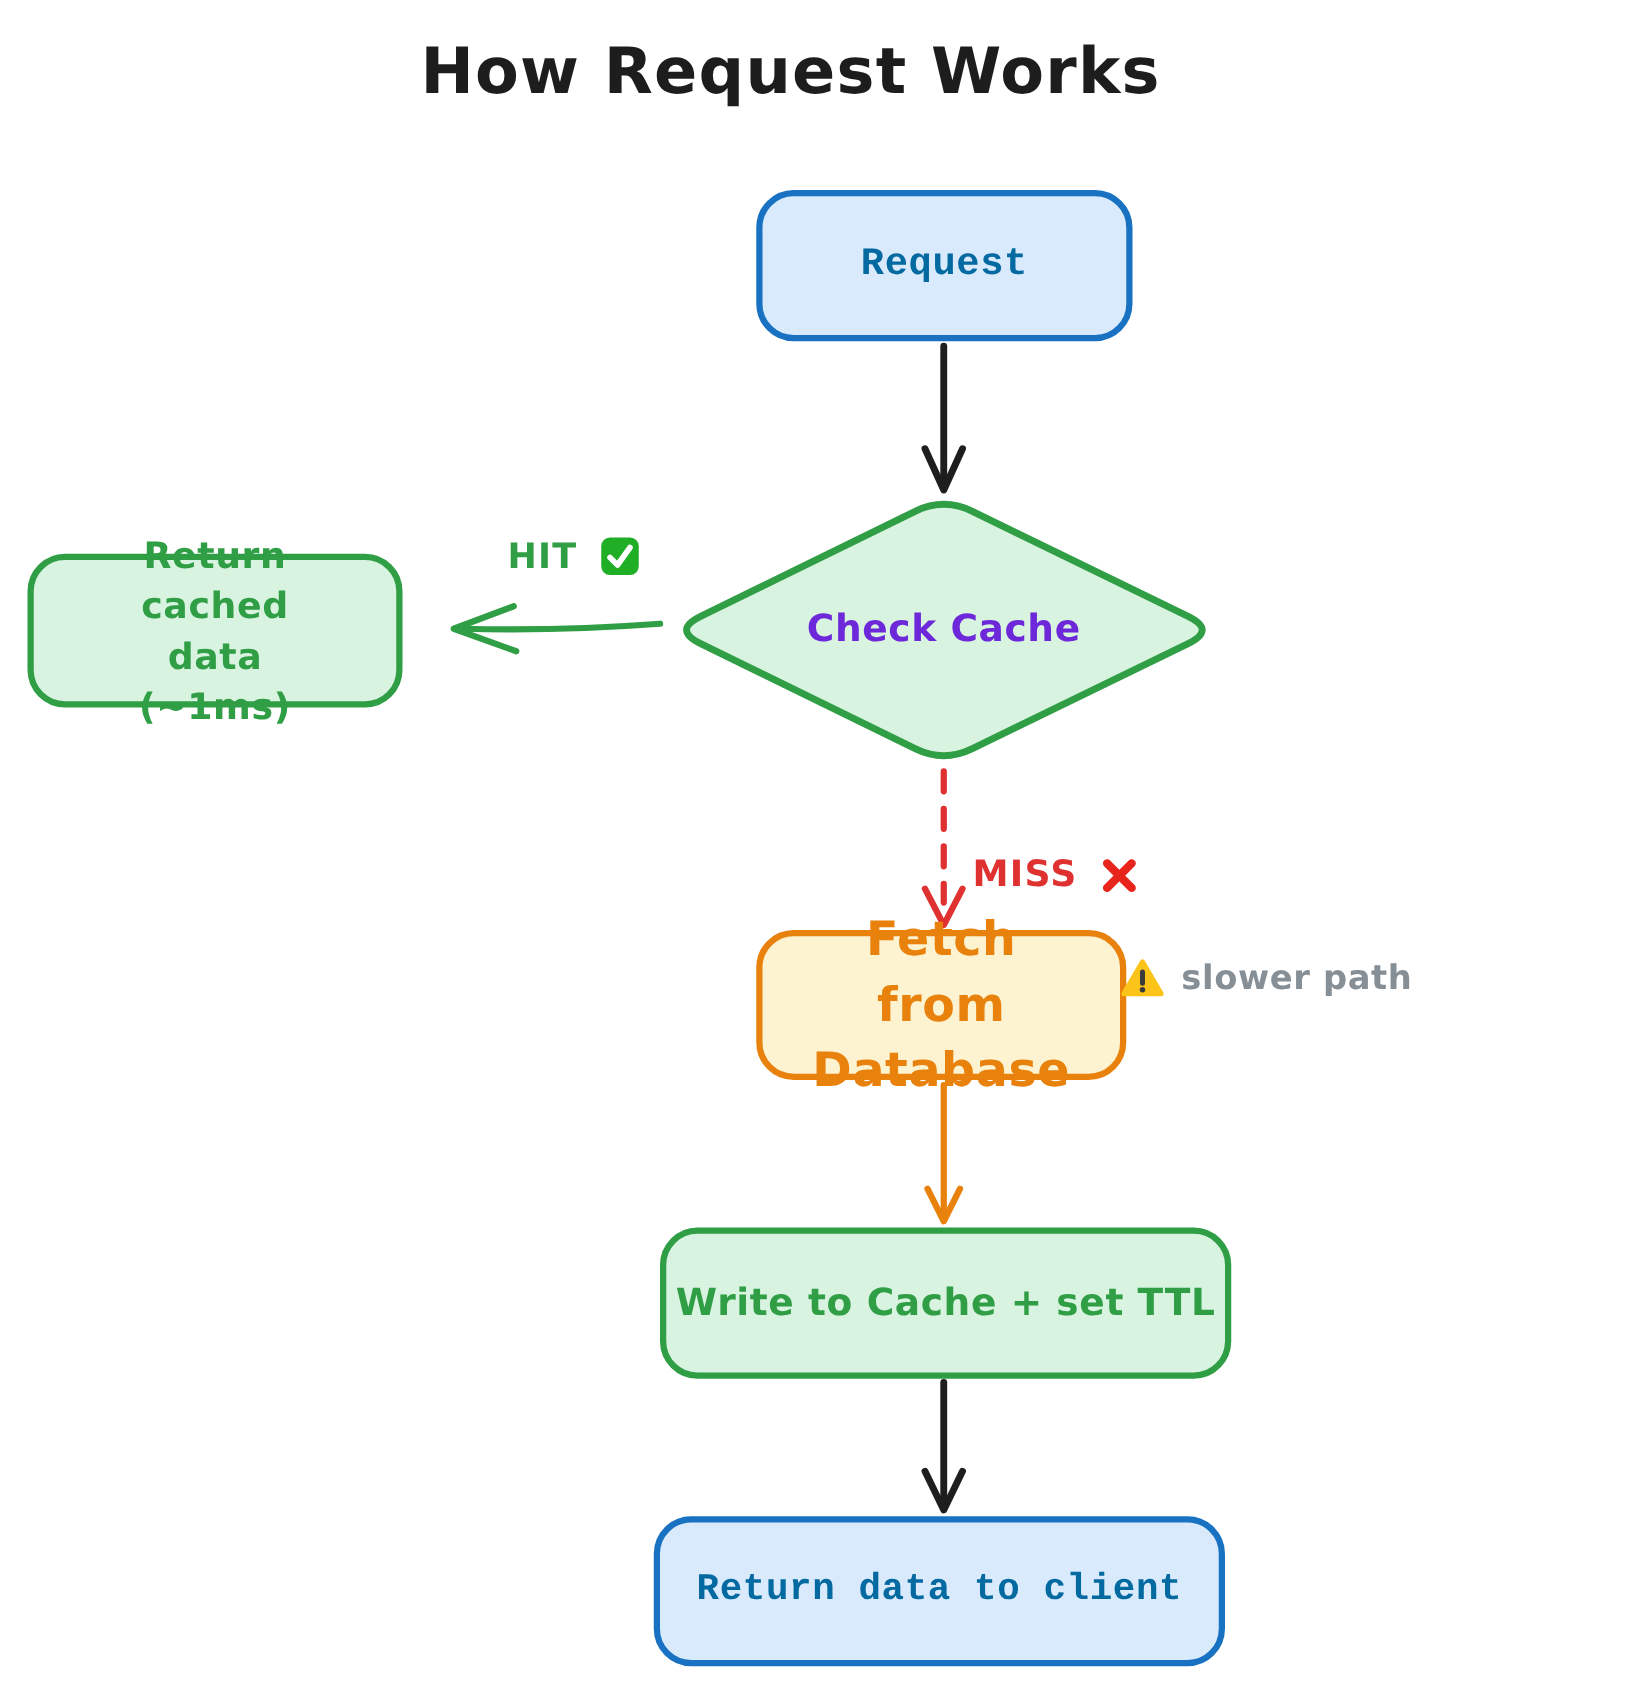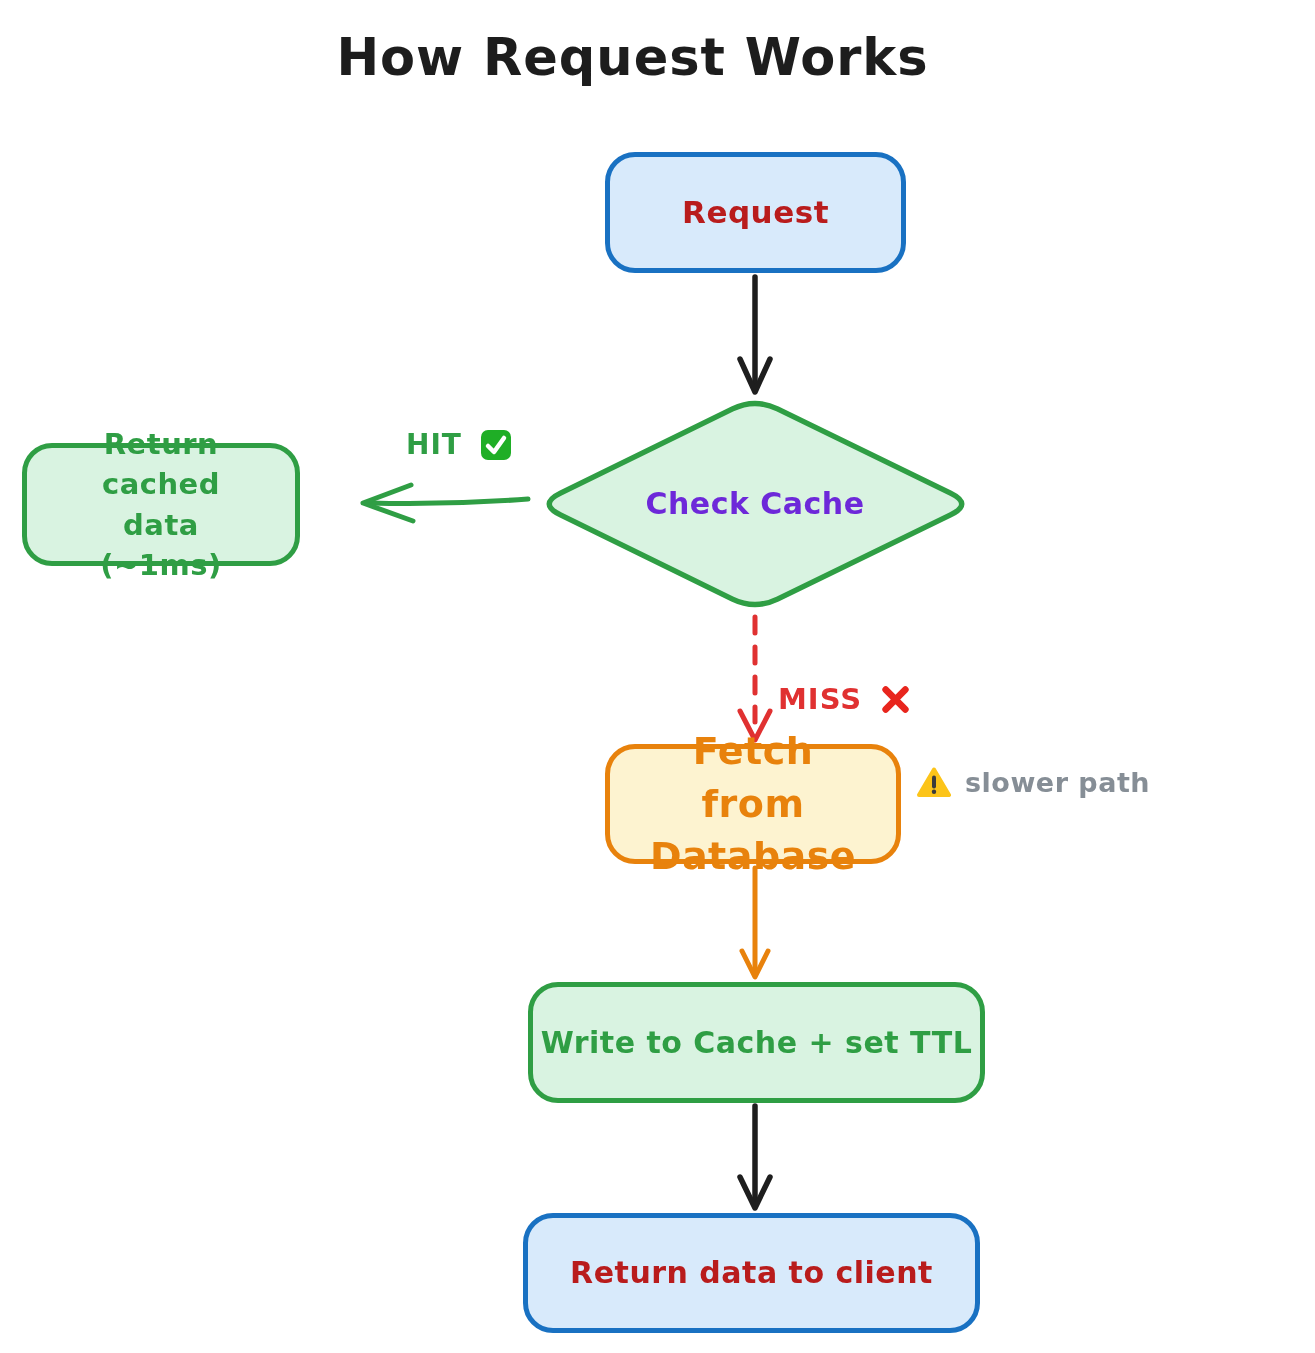--- a/index.html
+++ b/index.html
@@ -41,62 +41,61 @@
     border-radius: 30px;
     display: flex;
     align-items: center;
     justify-content: center;
     text-align: center;
     font-weight: 700;
     line-height: 1.38;
     z-index: 2;
     letter-spacing: 0.5px;
   }
-  .node-blue   { border-color: #1971c2; background: #d8eafb; color: #b91c1c; }
+  .node-blue   { border-color: #1971c2; background: #d8eafb; color: #0369a1; font-family: Liberation Mono, monospace; }
   .node-green  { border-color: #2f9e44; background: #d9f3e1; color: #2f9e44; }
   .node-orange { border-color: #e8820c; background: #fdf3d0; color: #e8820c; }
 
   .node-request       { left: 605px; top: 152px; width: 301px; height: 121px; font-size: 31px; }
-  .node-return-cached { left: 22px;  top: 443px; width: 278px; height: 123px; font-size: 29px; padding: 0 50px; }
+  .node-return-cached { left: 22px;  top: 443px; width: 300px; height: 123px; font-size: 29px; padding: 0 50px; }
   .node-fetch-db      { left: 605px; top: 744px; width: 296px; height: 120px; font-size: 38px; padding: 0 40px; }
   .node-write-cache   { left: 528px; top: 982px; width: 457px; height: 121px; font-size: 30px; justify-content: center; }
   .node-return-client { left: 523px; top: 1213px; width: 457px; height: 120px; font-size: 30px; }
 
   .diamond-label {
     position: absolute;
     left: 580px; top: 486px; width: 350px;
     text-align: center;
     font-size: 30px;
     font-weight: 700;
     letter-spacing: 0.5px;
     color: #6d28d9;
     z-index: 3;
   }
   .edge-label {
     position: absolute;
     display: flex;
-    align-items: center;
+    align-items: flex-end;
     gap: 18px;
     font-weight: 700;
     letter-spacing: 1px;
     z-index: 3;
   }
   .edge-label-hit  { left: 406px; top: 428px; font-size: 28px; color: #2f9e44; }
   .edge-label-miss { left: 778px; top: 650px; font-size: 29px; color: #e03131; margin-top: 32px; }
 
   .note {
     position: absolute;
     left: 897px; top: 766px;
     font-size: 27px;
     font-weight: 600;
     letter-spacing: 0.5px;
     color: #868e96;
     line-height: 1.25;
     z-index: 3;
-    padding-left: 20px;
   }
   .note-line1 { display: flex; align-items: center; gap: 14px; }
   .icon { display: inline-block; flex: 0 0 auto; }
 </style>
 </head>
 <body>
 
 <div class="canvas">
 
   <svg class="arrows-layer" width="1315" height="1353" viewBox="0 0 1315 1353">

